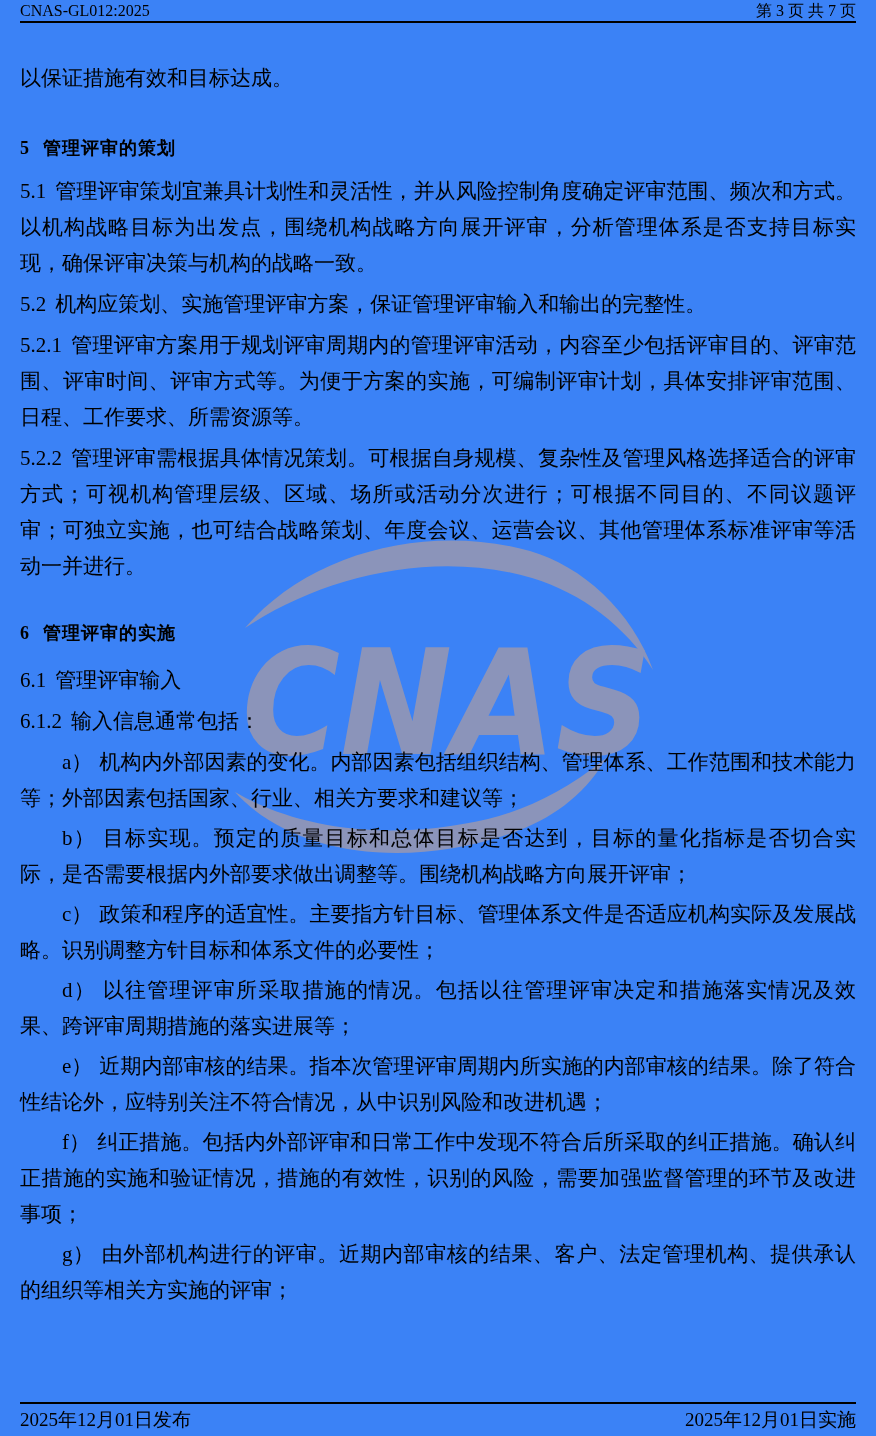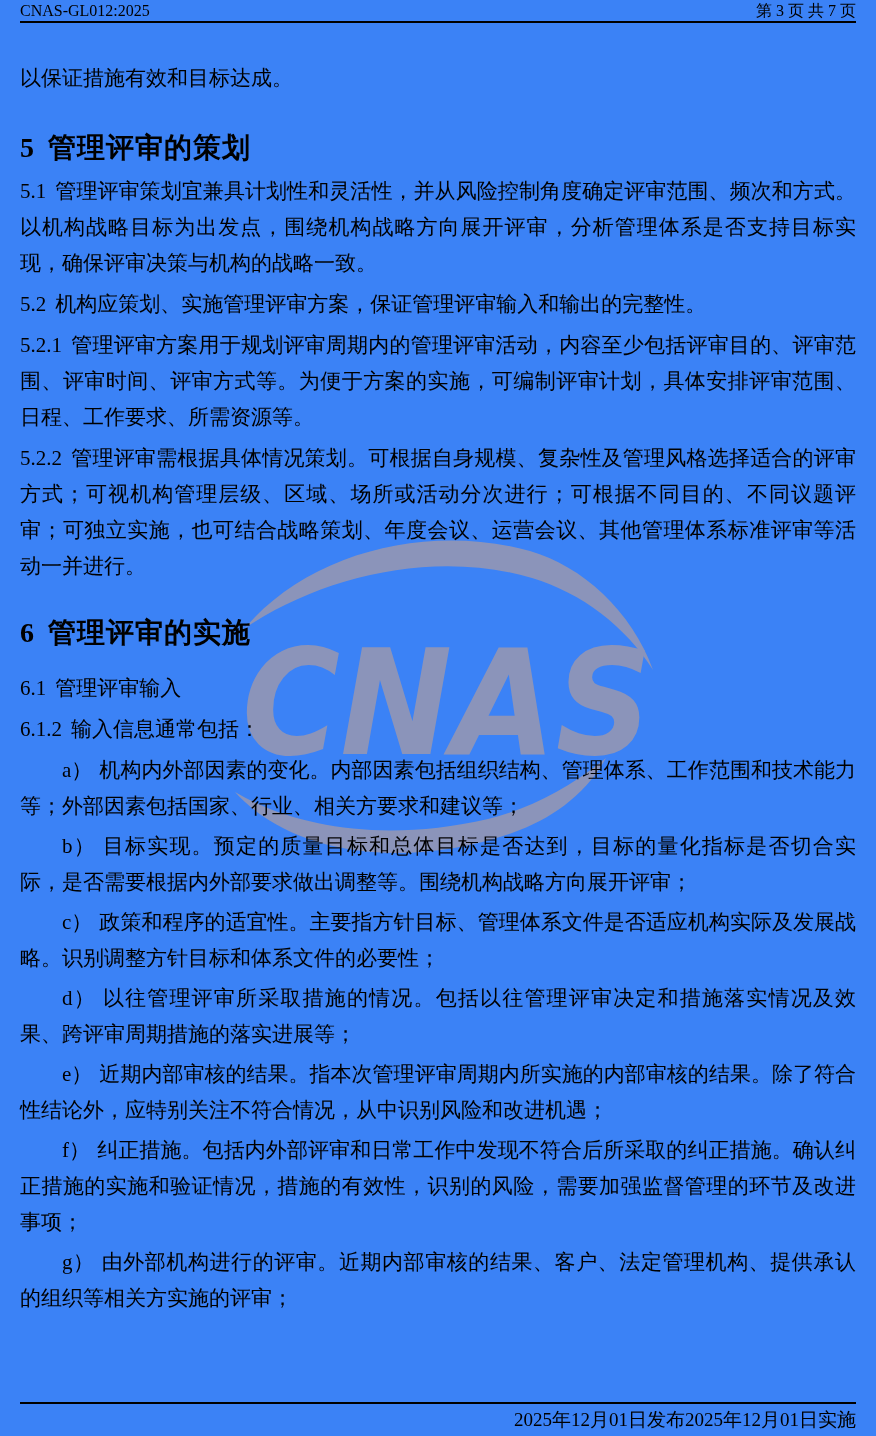--- a/index.html
+++ b/index.html
@@ -33,37 +33,37 @@
     position:absolute;top:60px;left:20px;right:20px;z-index:1;
   }
   .main p{
     margin:0 0 5px 0;
     font-size:21px;line-height:36px;
     text-align:justify;
   }
   .clause-num{font-weight:normal;margin-right:9px;}
   h2{
     font-family:"Liberation Sans","DejaVu Sans",sans-serif;
-    font-size:28px;line-height:34px;font-weight:bold;
+    font-size:18px;line-height:34px;font-weight:bold;
     letter-spacing:1px;
   }
   h2 .h-num{
     font-family:"Liberation Serif","DejaVu Serif",serif;
     margin-right:14px;letter-spacing:0;
   }
   h2.s5{margin:35px 0 8px 0;}
-  h2.s6{margin:32px 0 20px 0;}
+  h2.s6{margin:32px 0 12px 0;}
   p.item{text-indent:2em;margin-bottom:4px;}
   .item-label{margin-right:7px;}
   
   .ftr{
     position:absolute;left:20px;right:20px;top:1402px;
     border-top:2px solid #000;
     padding-top:5px;
-    display:flex;justify-content:flex-end;
+    display:flex;justify-content:space-between;
     font-size:19px;line-height:22px;
     z-index:1;
   }
 </style>
 </head>
 <body>
 
 <div class="page">
 
   <div class="hdr">

